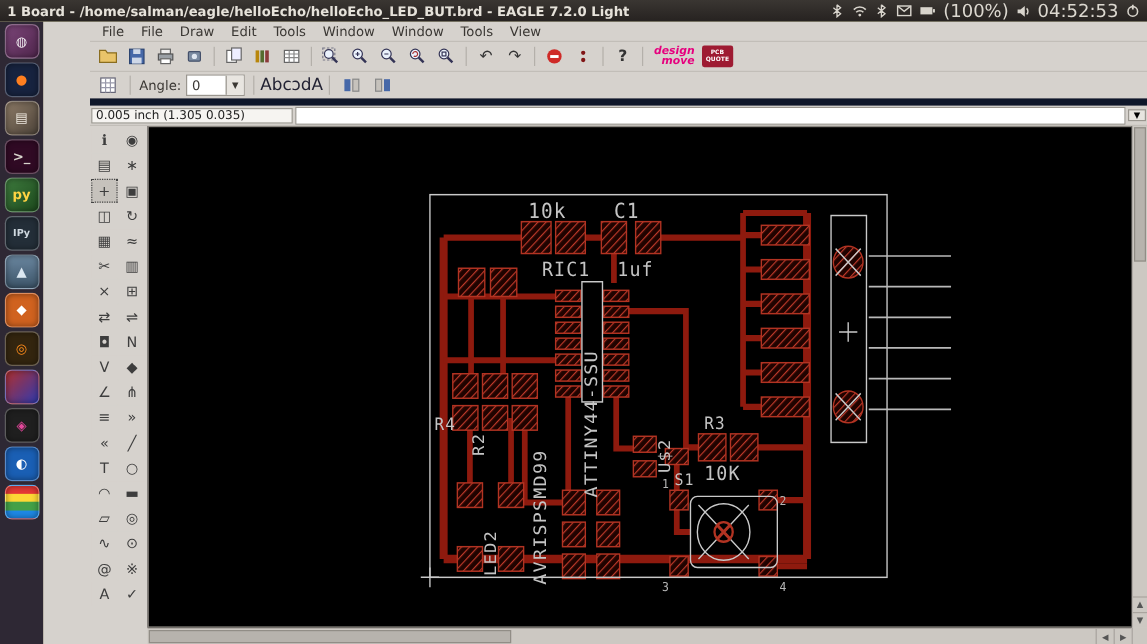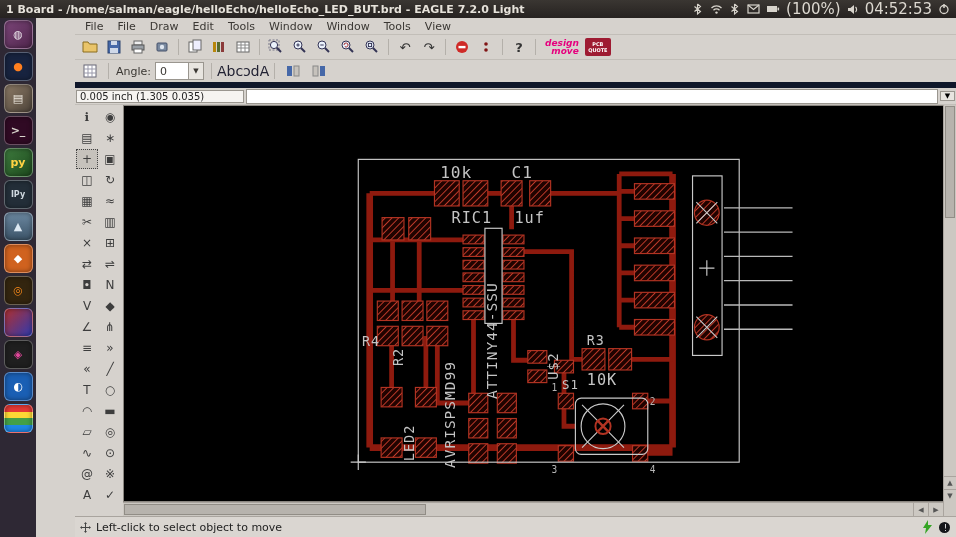--- a/index.html
+++ b/index.html
@@ -481,29 +481,15 @@
       <div class="hpad"></div>
       <div class="hscroll">
         <div class="hthumb"></div>
         <div class="hspacer"></div>
         <div class="hbtn">◀</div>
         <div class="hbtn">▶</div>
       </div>
       <div class="corner"></div>
     </div>
 
-    <div class="statusbar">
-      <svg width="11" height="11" viewBox="0 0 11 11">
-          <path d="M5.5 0 L7 2 H6 V5 H9 V4 L11 5.5 L9 7 V6 H6 V9 H7 L5.5 11 L4 9 H5 V6 H2 V7 L0 5.5 L2 4 V5 H5 V2 H4 z" fill="#444"></path>
-        </svg>
-      <span>Left-click to select object to move</span>
-      <div class="statusspacer"></div>
-      <svg width="11" height="14" viewBox="0 0 11 14">
-          <path d="M6 0 L1 8 h3 L3 14 L10 5 H6 z" fill="#35a524"></path>
-        </svg>
-      <svg width="13" height="13" viewBox="0 0 13 13">
-          <circle cx="6.5" cy="6.5" r="5.5" fill="#15161a"></circle>
-          <text x="5" y="9.5" font-size="8" fill="#fff" font-family="DejaVu Sans,sans-serif">!</text>
-        </svg>
-    </div>
 
   </div>
 </div>
 
 </body></html>

